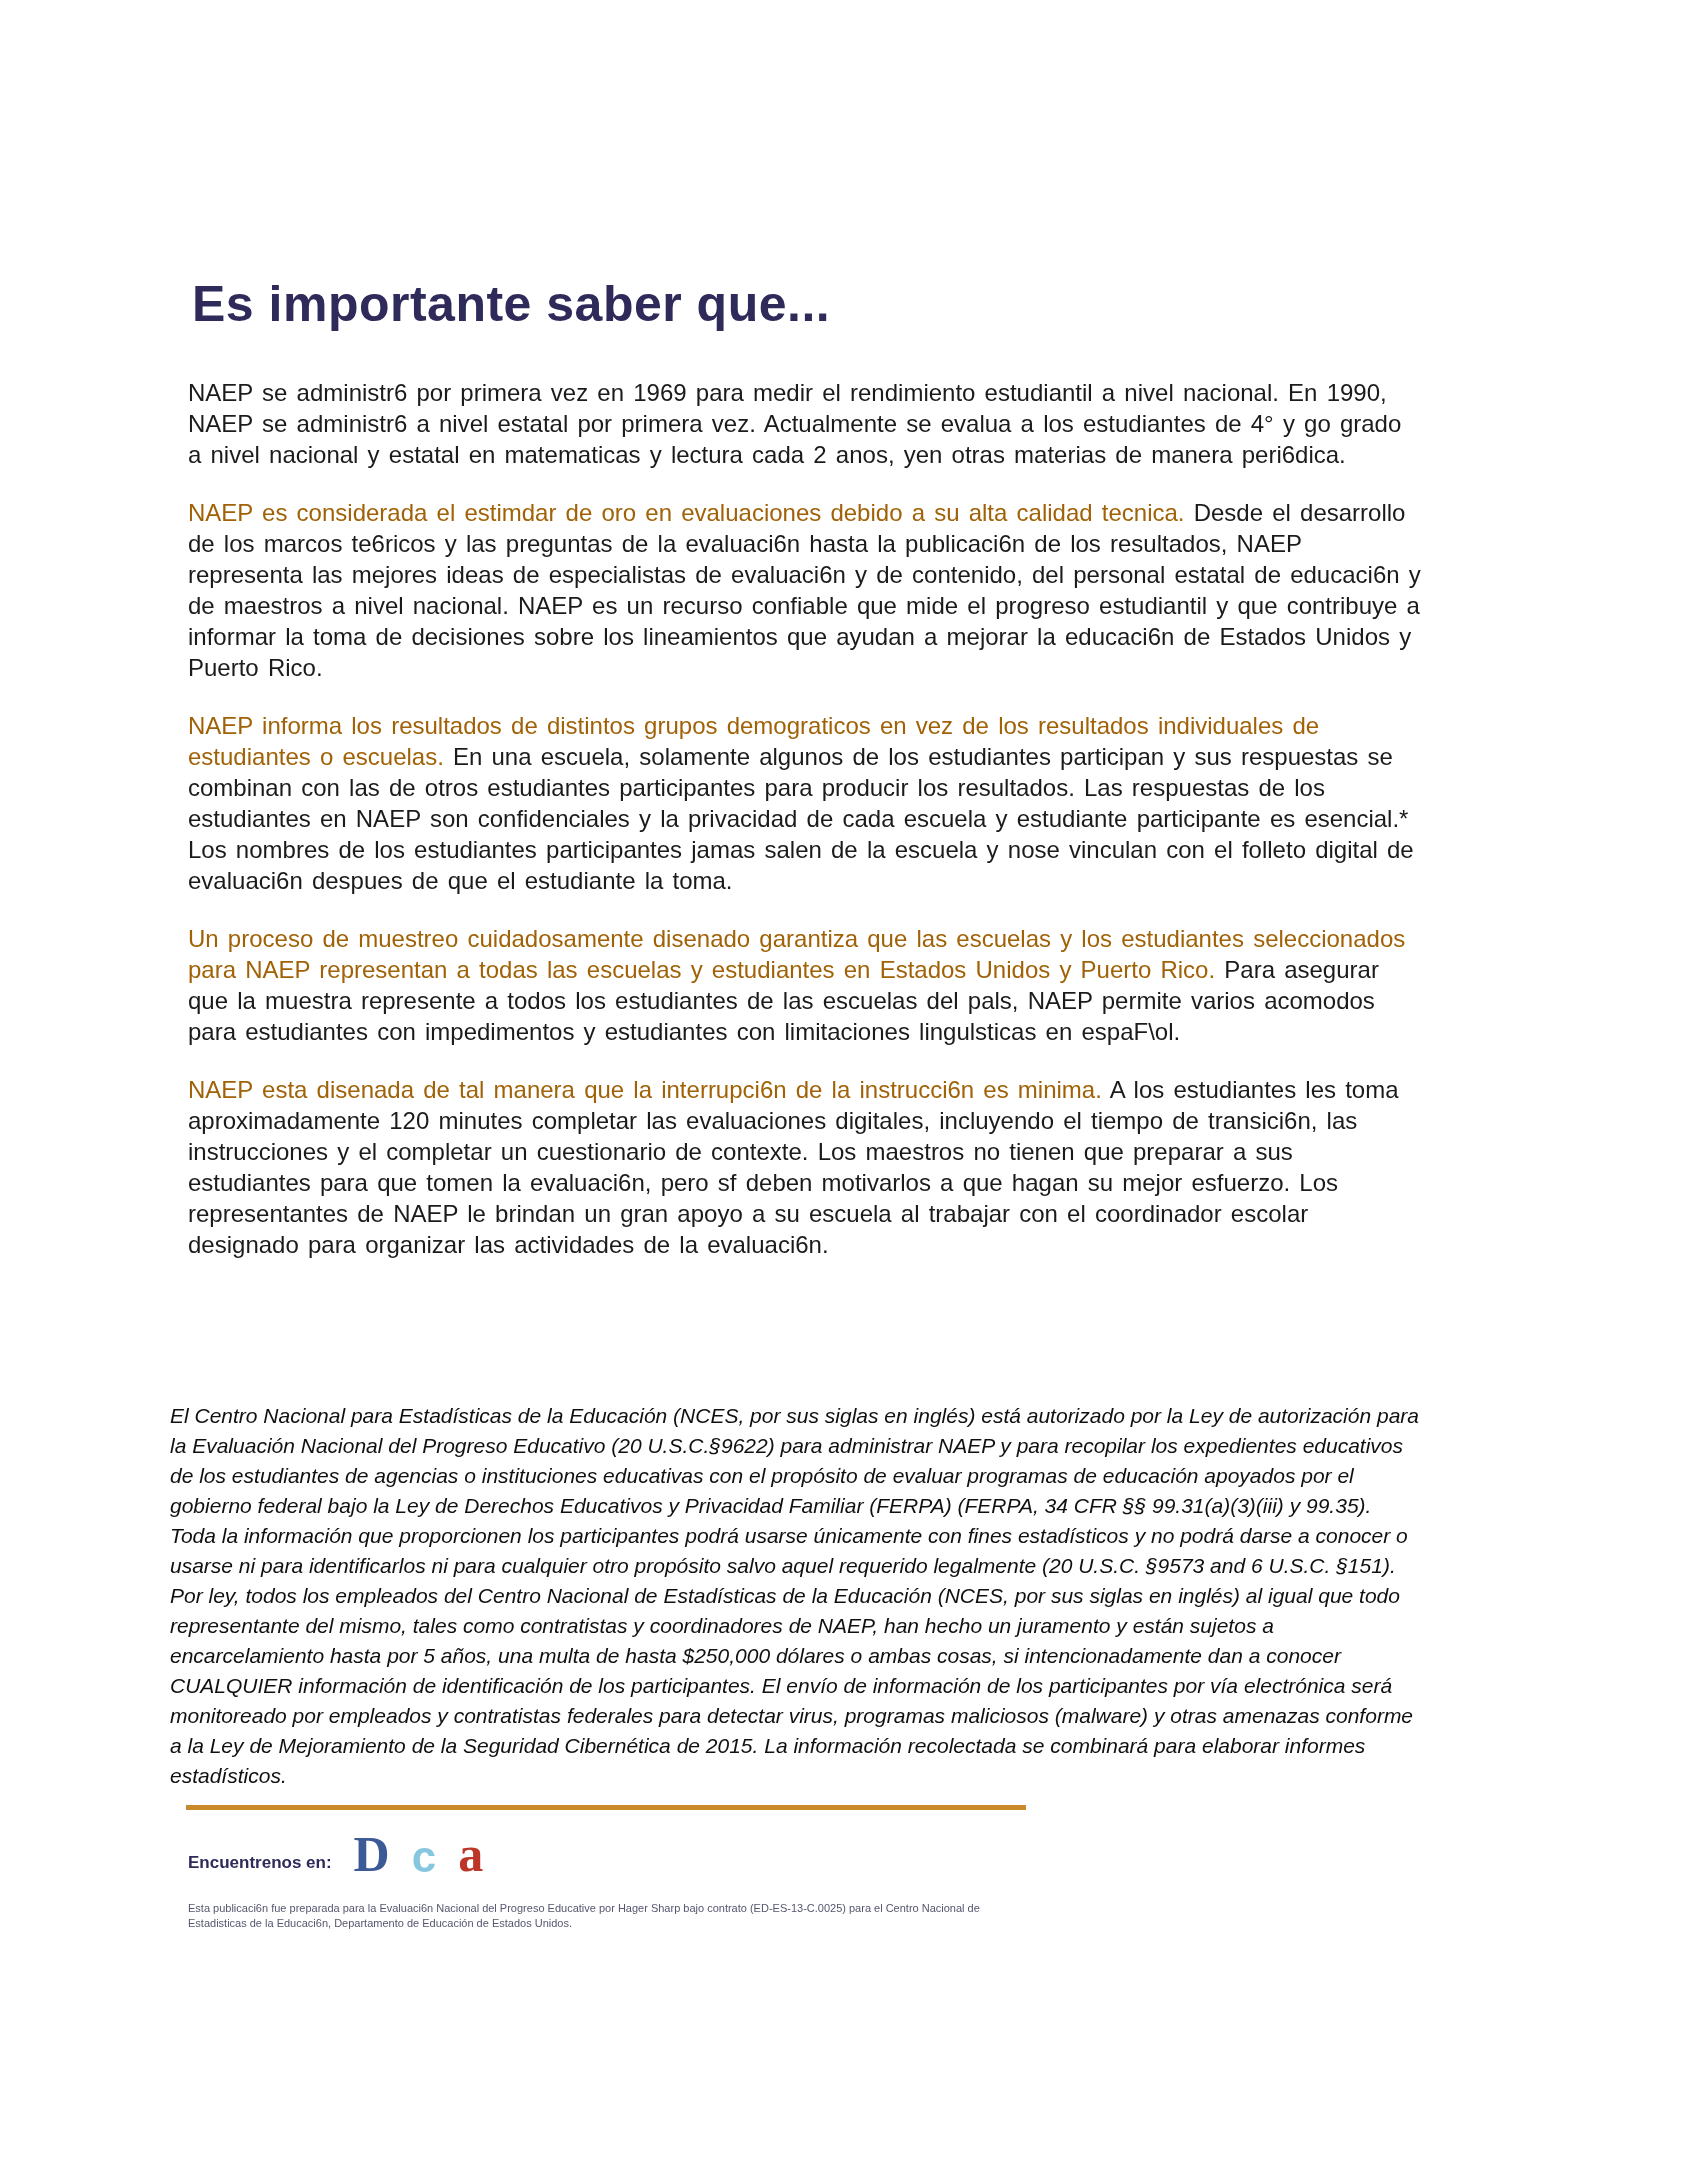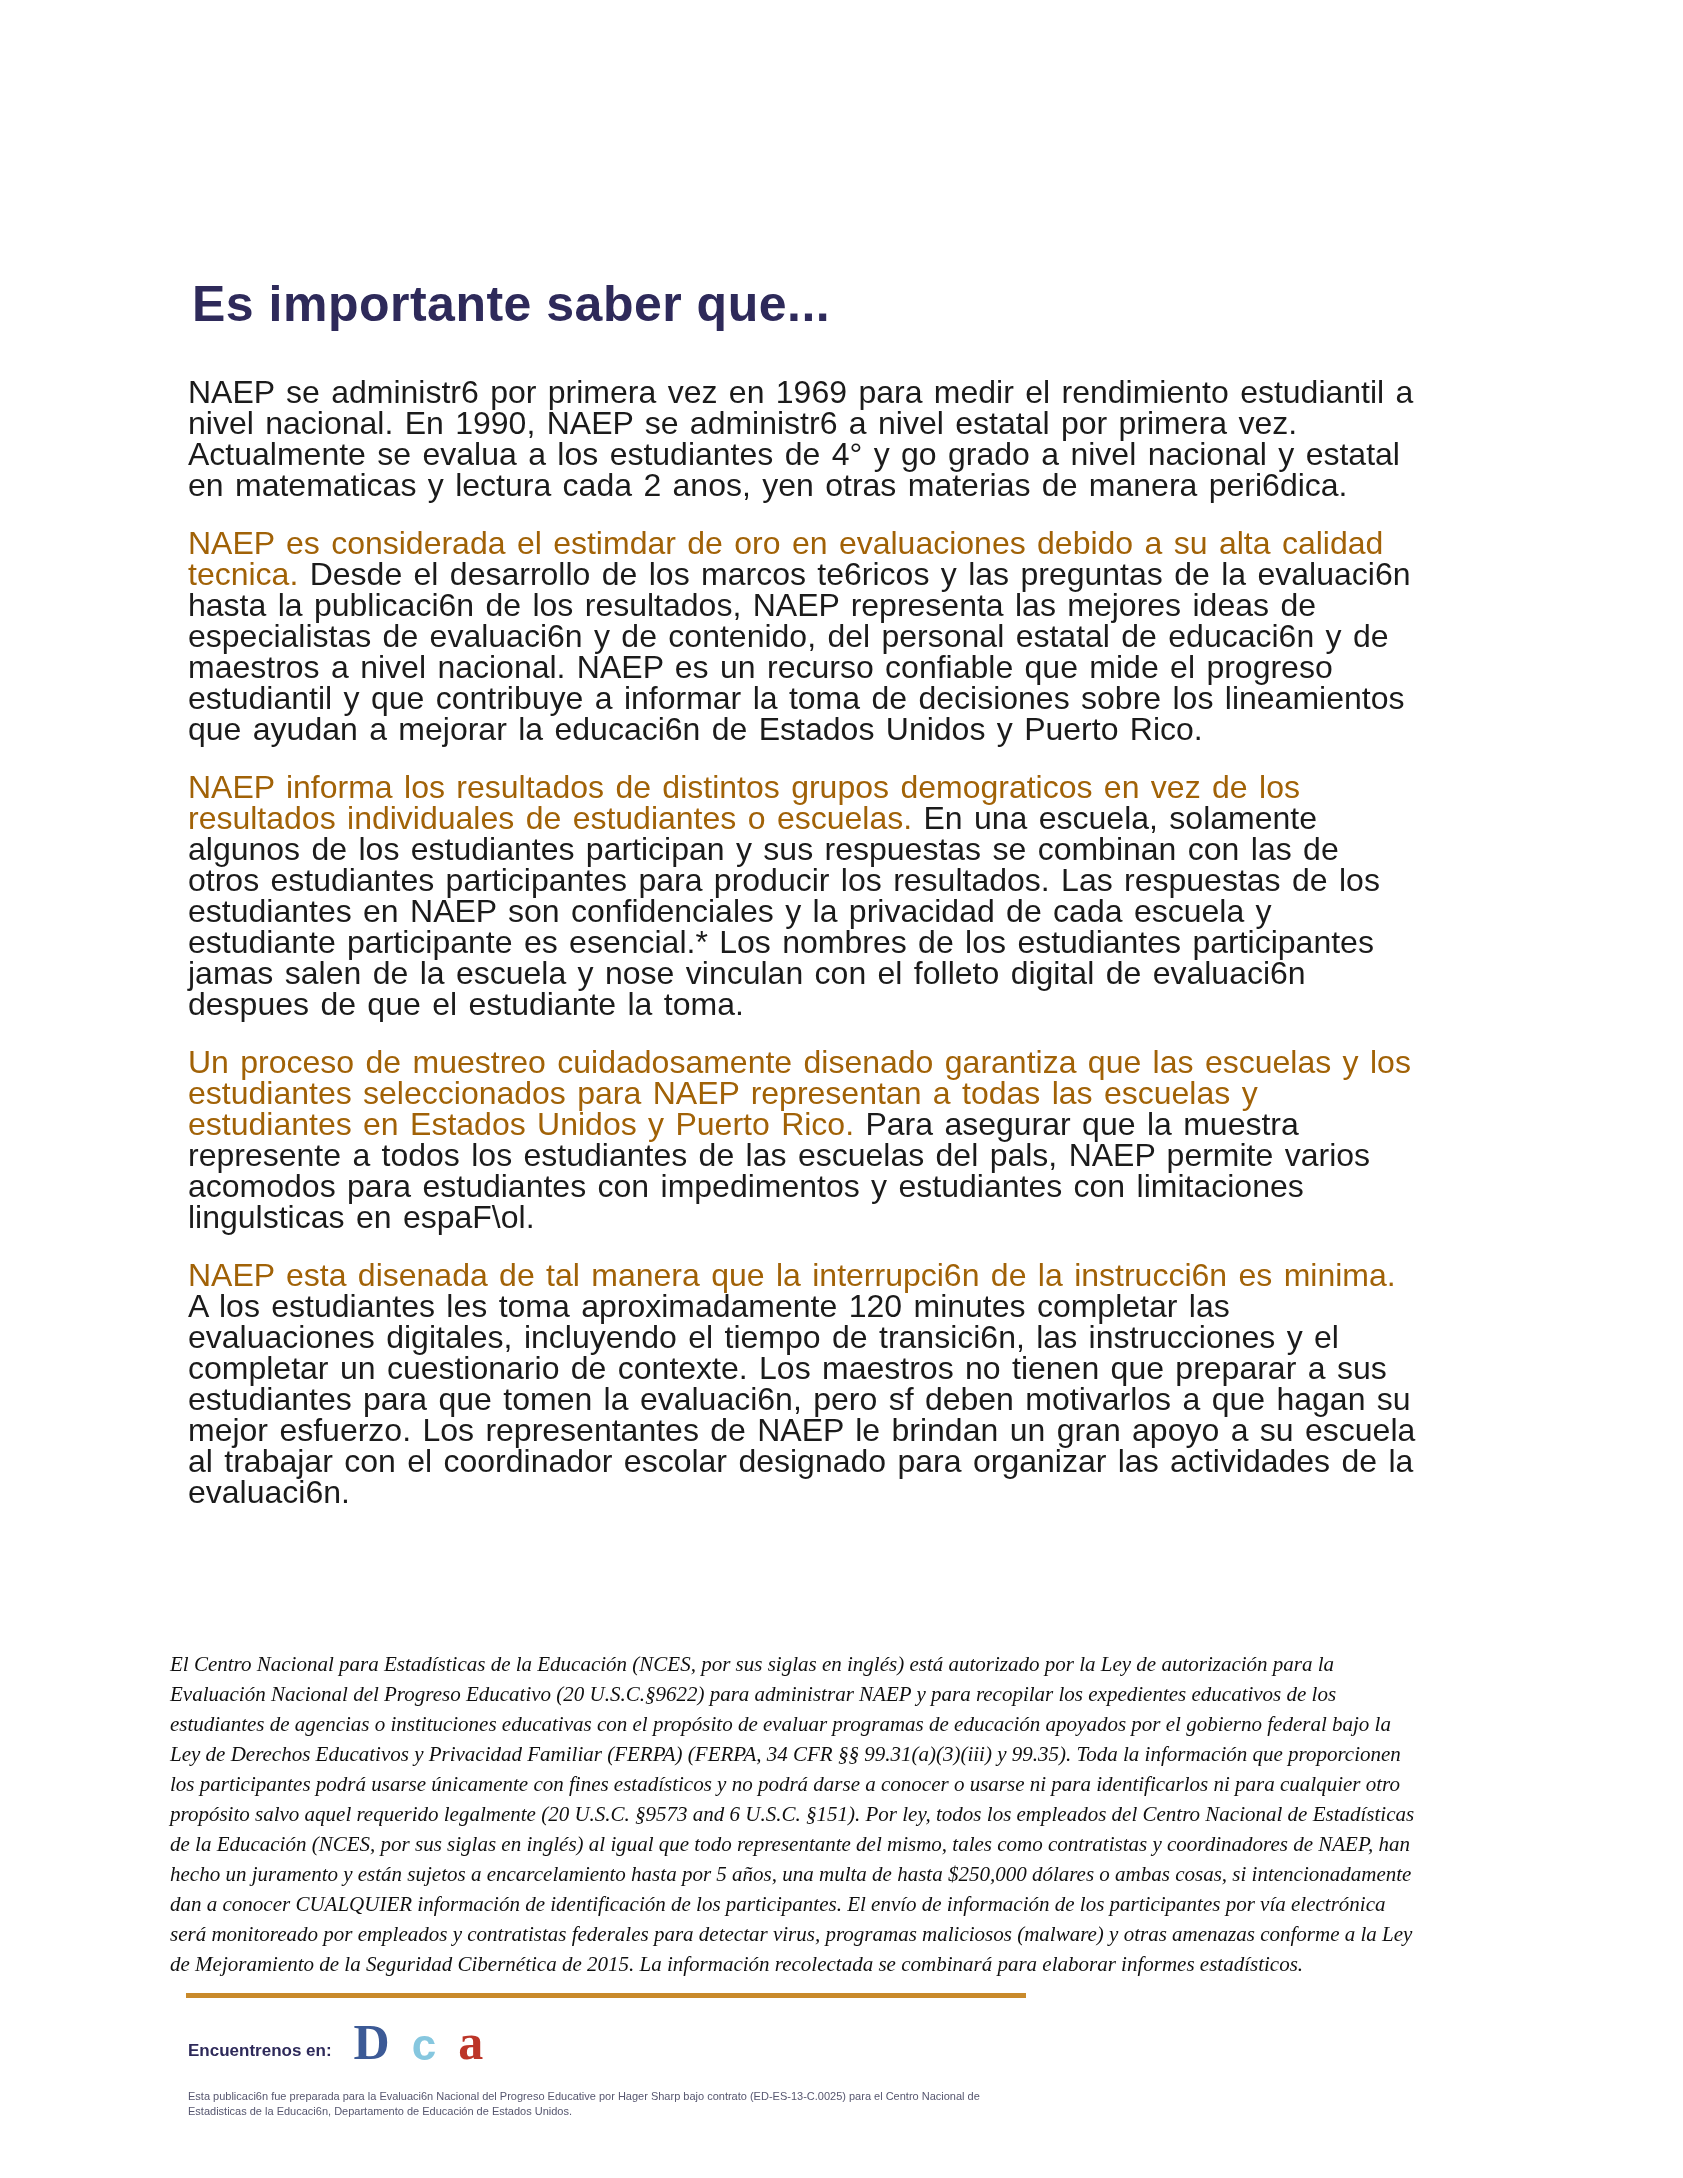--- a/index.html
+++ b/index.html
@@ -19,37 +19,37 @@
   .page-title {
     margin: 0 0 44px 4px;
     font-size: 50px;
     font-weight: bold;
     letter-spacing: 0.5px;
     color: #2E2A5A;
   }
   .content { width: 1233px; }
   .body-para {
     margin: 0 0 27px 0;
-    font-size: 32px;
+    font-size: 24px;
     line-height: 31px;
     word-spacing: 2.5px;
     color: #1b1b1b;
   }
   .lead { color: #a16207; }
   .visit-line {
     margin: 65px 0 0 0;
     font-size: 24px;
     line-height: 31px;
     word-spacing: 2px;
   }
   .link { color: #4D79A6; text-decoration: none; cursor: pointer; }
   .legal-notice {
     margin: 141px 0 0 -18px;
     width: 1249px;
-    font-family: Liberation Serif, serif;
+    font-family: Liberation Sans, sans-serif;
     font-style: italic;
     font-size: 21px;
     line-height: 30px;
     color: #101010;
   }
   .divider-rule {
     margin: 14px 0 0 -2px;
     width: 840px;
     height: 5px;
     background: #C98A2B;

